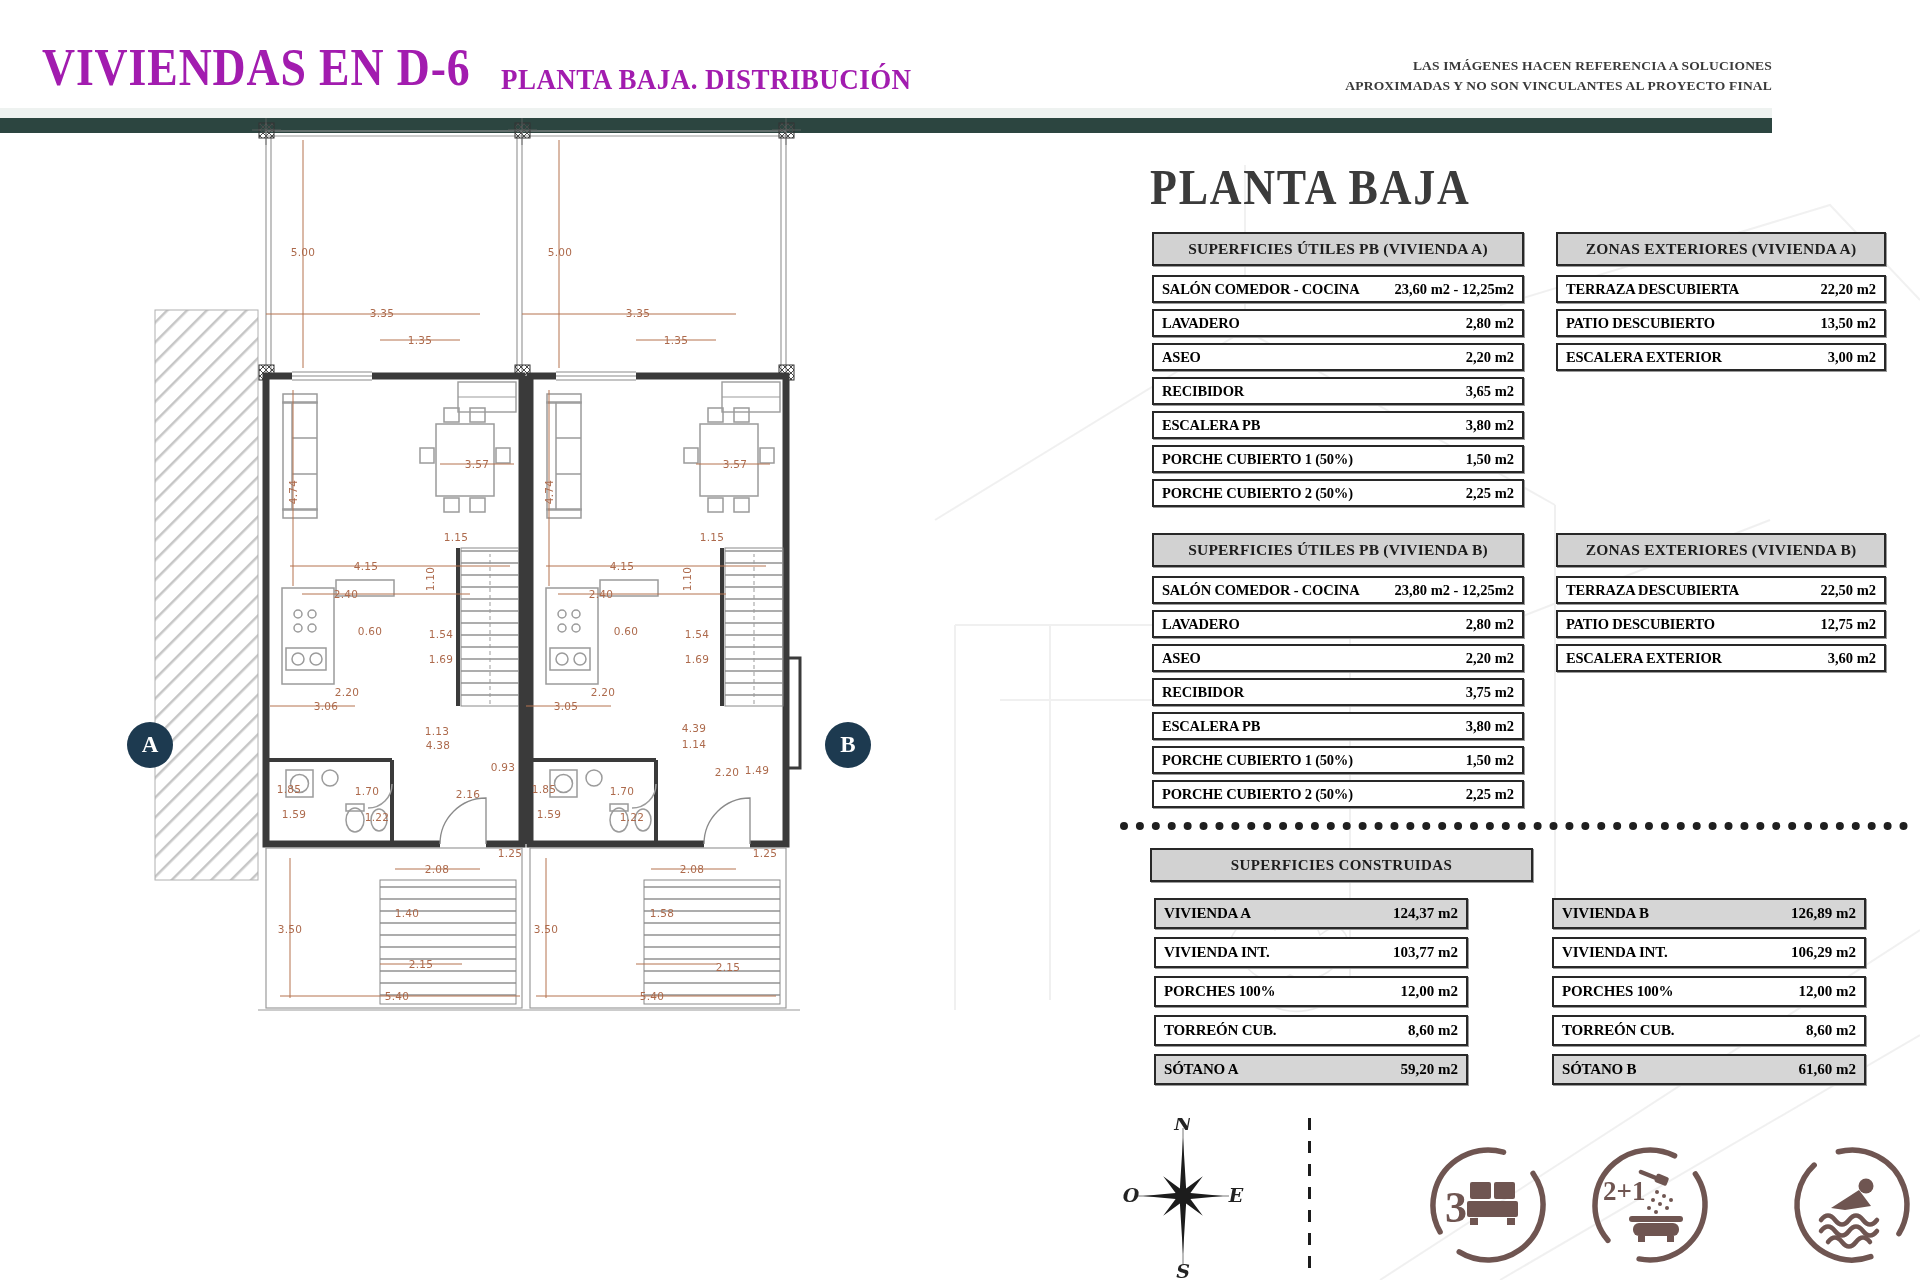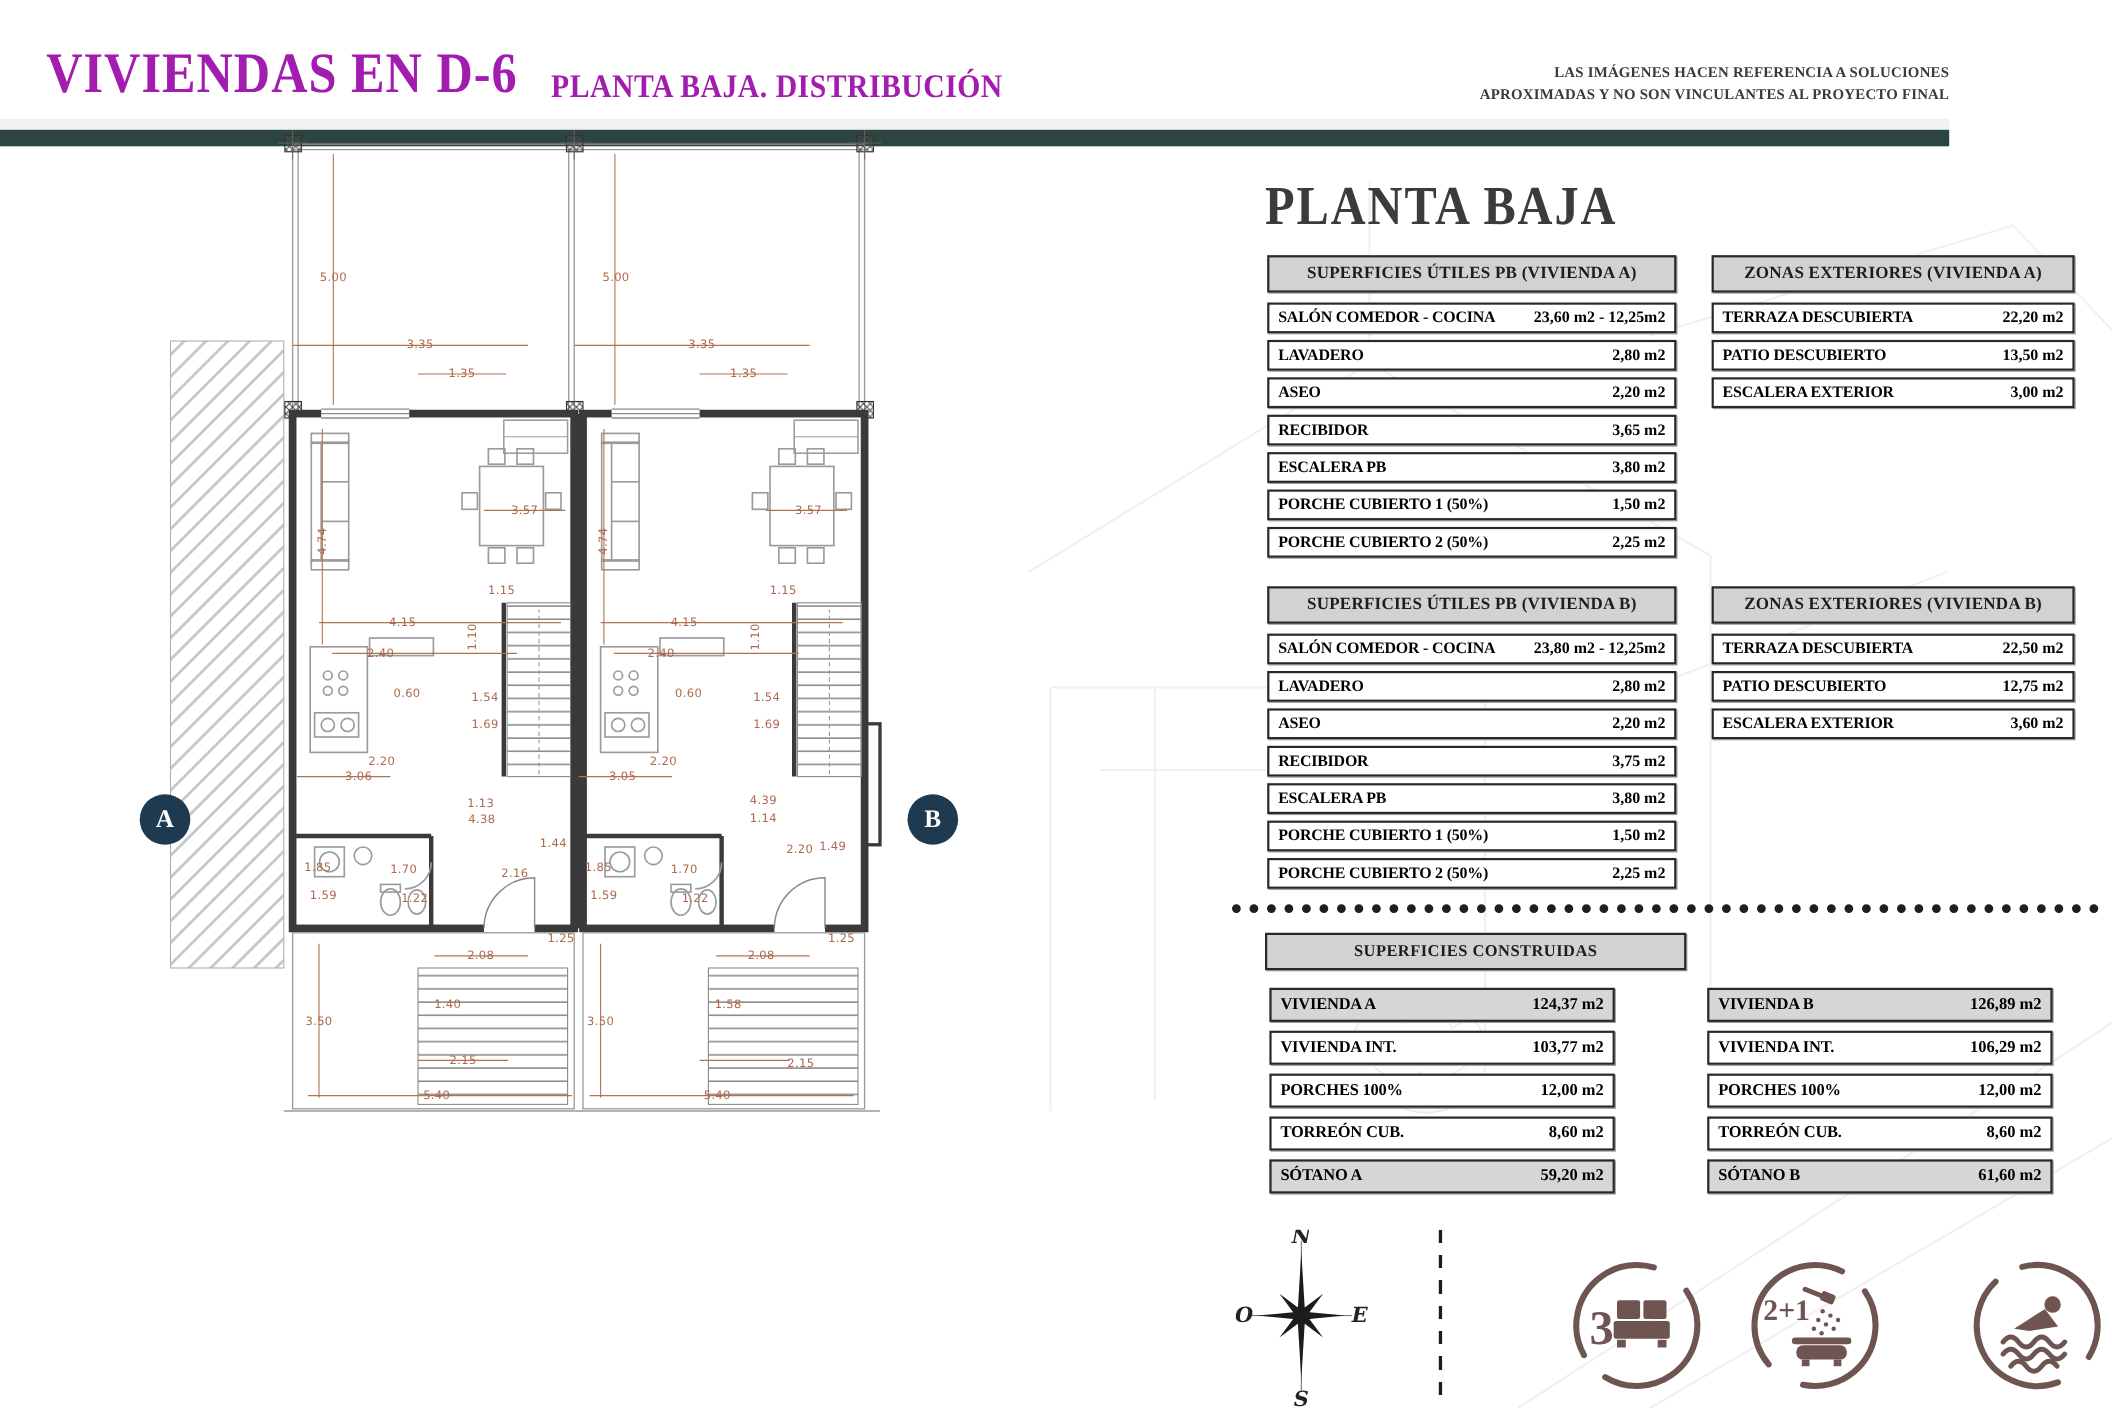--- a/index.html
+++ b/index.html
@@ -235,21 +235,21 @@
       <span class="dim" style="left: 441px; top: 659px;">1.69</span>
       <span class="dim" style="left: 697px; top: 659px;">1.69</span>
       <span class="dim" style="left: 347px; top: 692px;">2.20</span>
       <span class="dim" style="left: 603px; top: 692px;">2.20</span>
       <span class="dim" style="left: 326px; top: 706px;">3.06</span>
       <span class="dim" style="left: 566px; top: 706px;">3.05</span>
       <span class="dim" style="left: 437px; top: 731px;">1.13</span>
       <span class="dim" style="left: 694px; top: 728px;">4.39</span>
       <span class="dim" style="left: 438px; top: 745px;">4.38</span>
       <span class="dim" style="left: 694px; top: 744px;">1.14</span>
-      <span class="dim" style="left: 503px; top: 767px;">1.44</span>
+      <span class="dim" style="left: 503px; top: 767px;">0.93</span>
       <span class="dim" style="left: 727px; top: 772px;">2.20</span>
       <span class="dim" style="left: 757px; top: 770px;">1.49</span>
       <span class="dim" style="left: 289px; top: 789px;">1.85</span>
       <span class="dim" style="left: 544px; top: 789px;">1.85</span>
       <span class="dim" style="left: 367px; top: 791px;">1.70</span>
       <span class="dim" style="left: 622px; top: 791px;">1.70</span>
       <span class="dim" style="left: 468px; top: 794px;">2.16</span>
       <span class="dim" style="left: 294px; top: 814px;">1.59</span>
       <span class="dim" style="left: 549px; top: 814px;">1.59</span>
       <span class="dim" style="left: 377px; top: 817px;">1.22</span>

